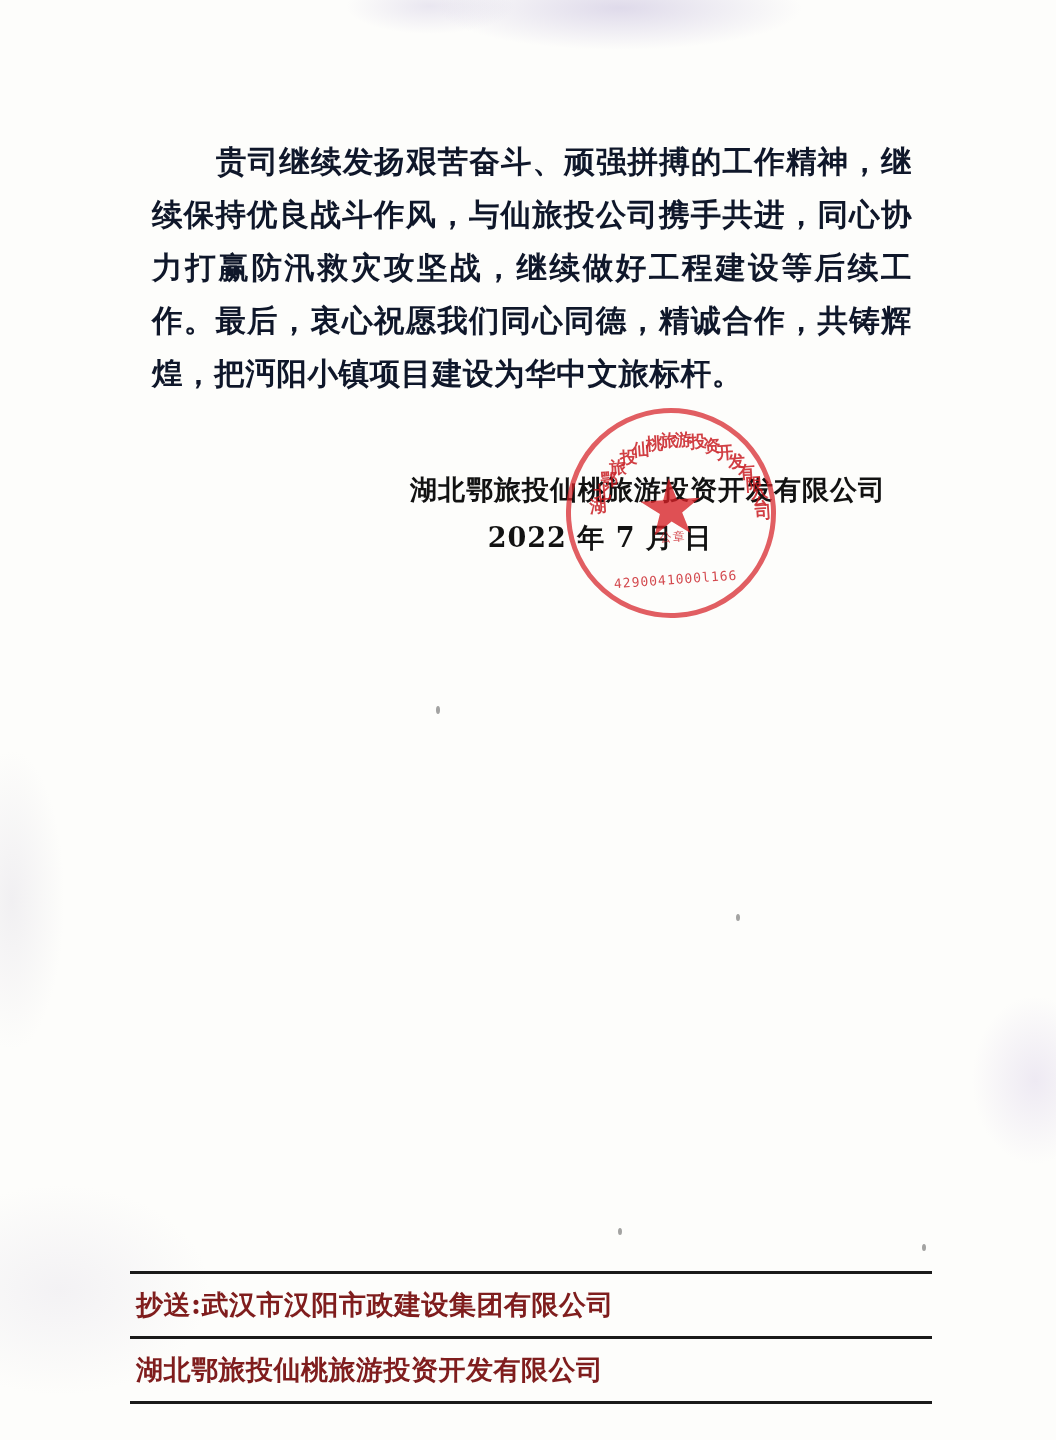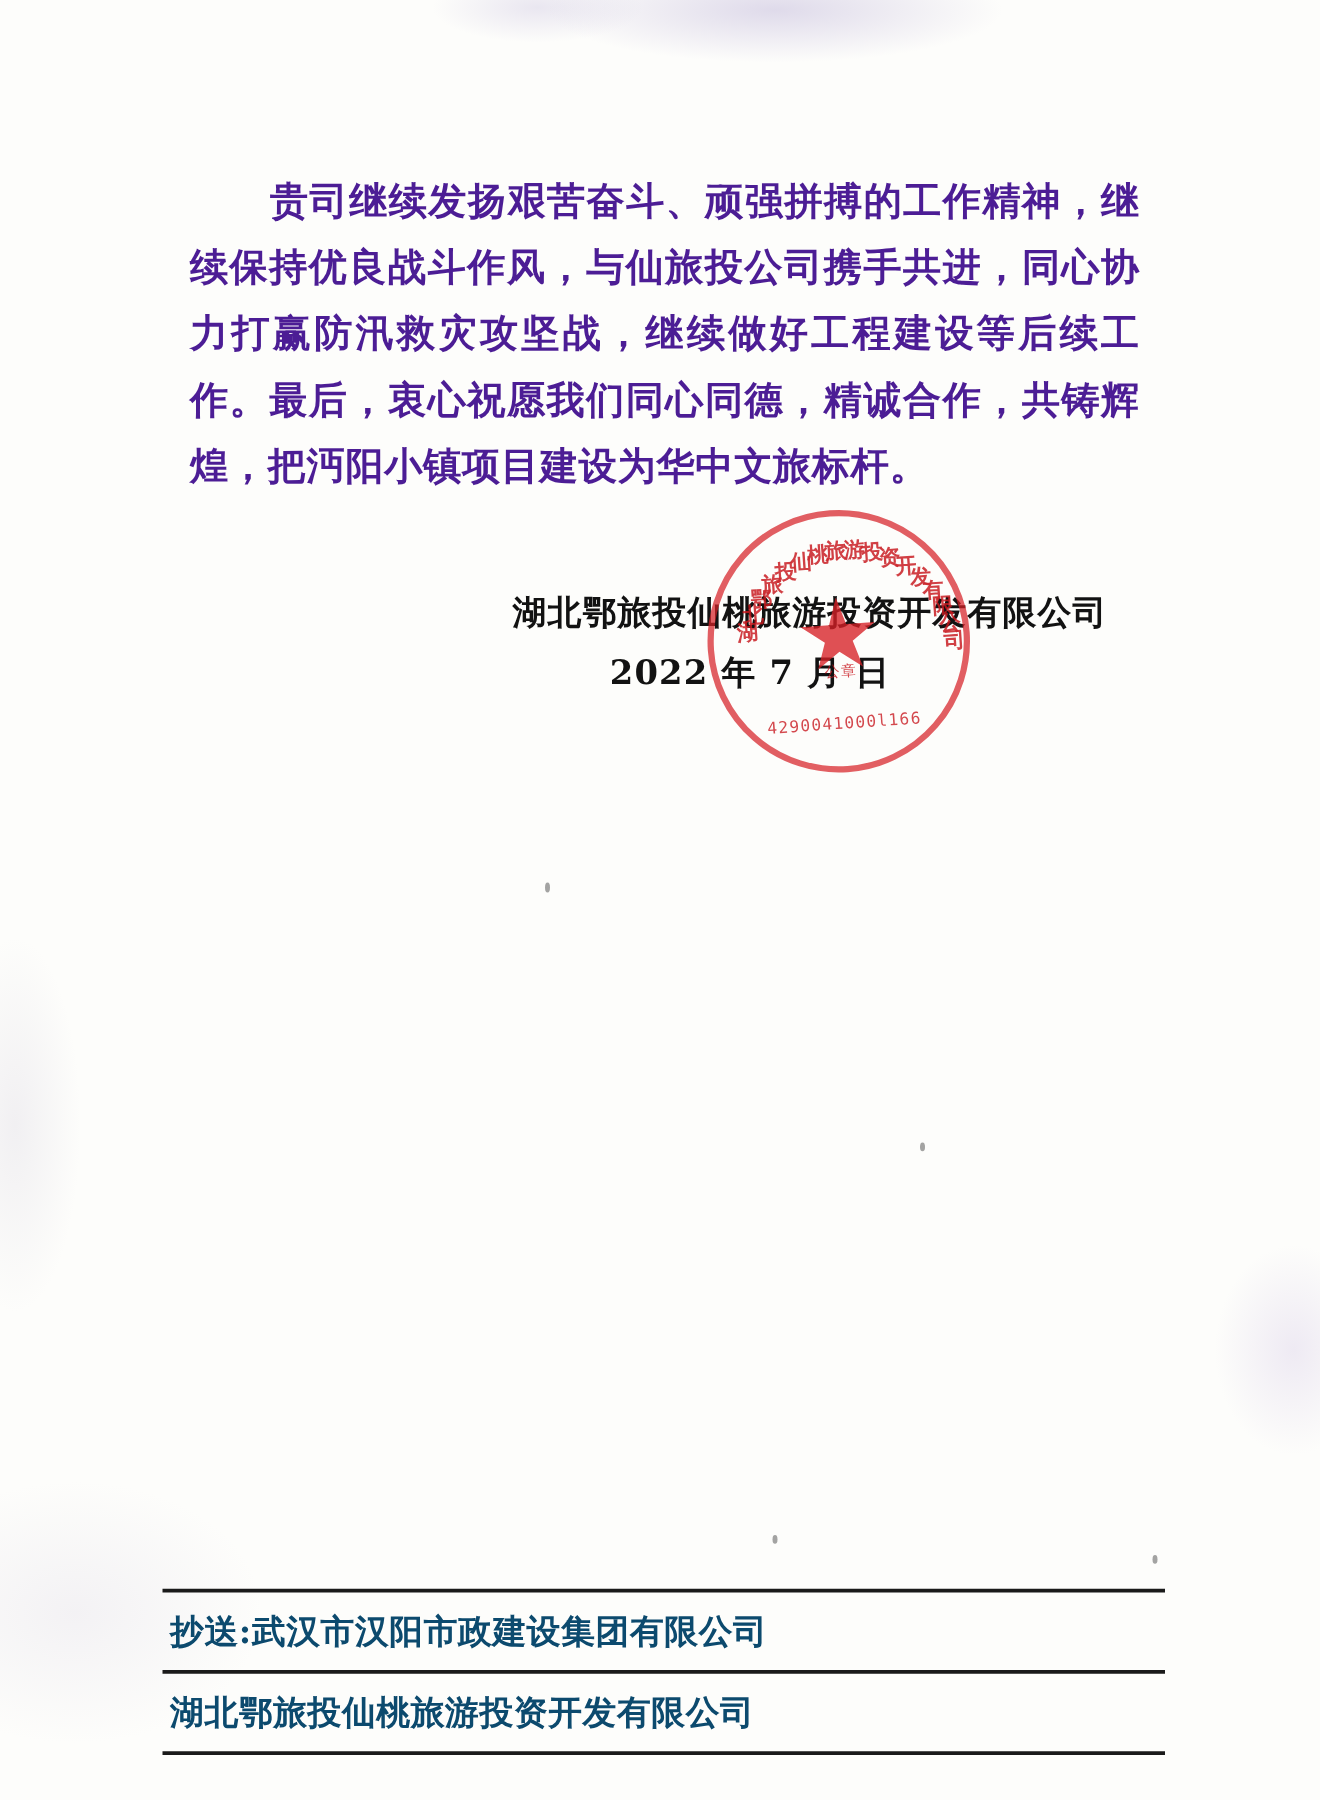--- a/index.html
+++ b/index.html
@@ -32,21 +32,21 @@
   }
 
   .body-text {
     position: absolute;
     left: 152px;
     top: 104px;
     width: 760px;
     font-size: 30.5px;
     line-height: 53px;
     letter-spacing: 0.6px;
-    color: #4c1d95;
+    color: #0f172a;
     text-align: justify;
     text-indent: 64px;
     font-family: "DejaVu Serif", "Liberation Serif", serif;
     font-weight: 600;
   }
 
   .signature-block {
     position: absolute;
     left: 410px;
     top: 472px;
@@ -145,21 +145,21 @@
     background: #1a1a1a;
     width: 100%;
   }
   .footer-row {
     display: flex;
     align-items: center;
     justify-content: space-between;
     height: 62px;
     font-size: 27px;
     font-weight: 700;
-    color: #0c4a6e;
+    color: #7f1d1d;
     font-family: "DejaVu Serif", "Liberation Serif", serif;
     letter-spacing: 0.5px;
     padding: 0 6px;
     white-space: nowrap;
   }
 </style>
 </head>
 <body>
 
 <div class="page">

